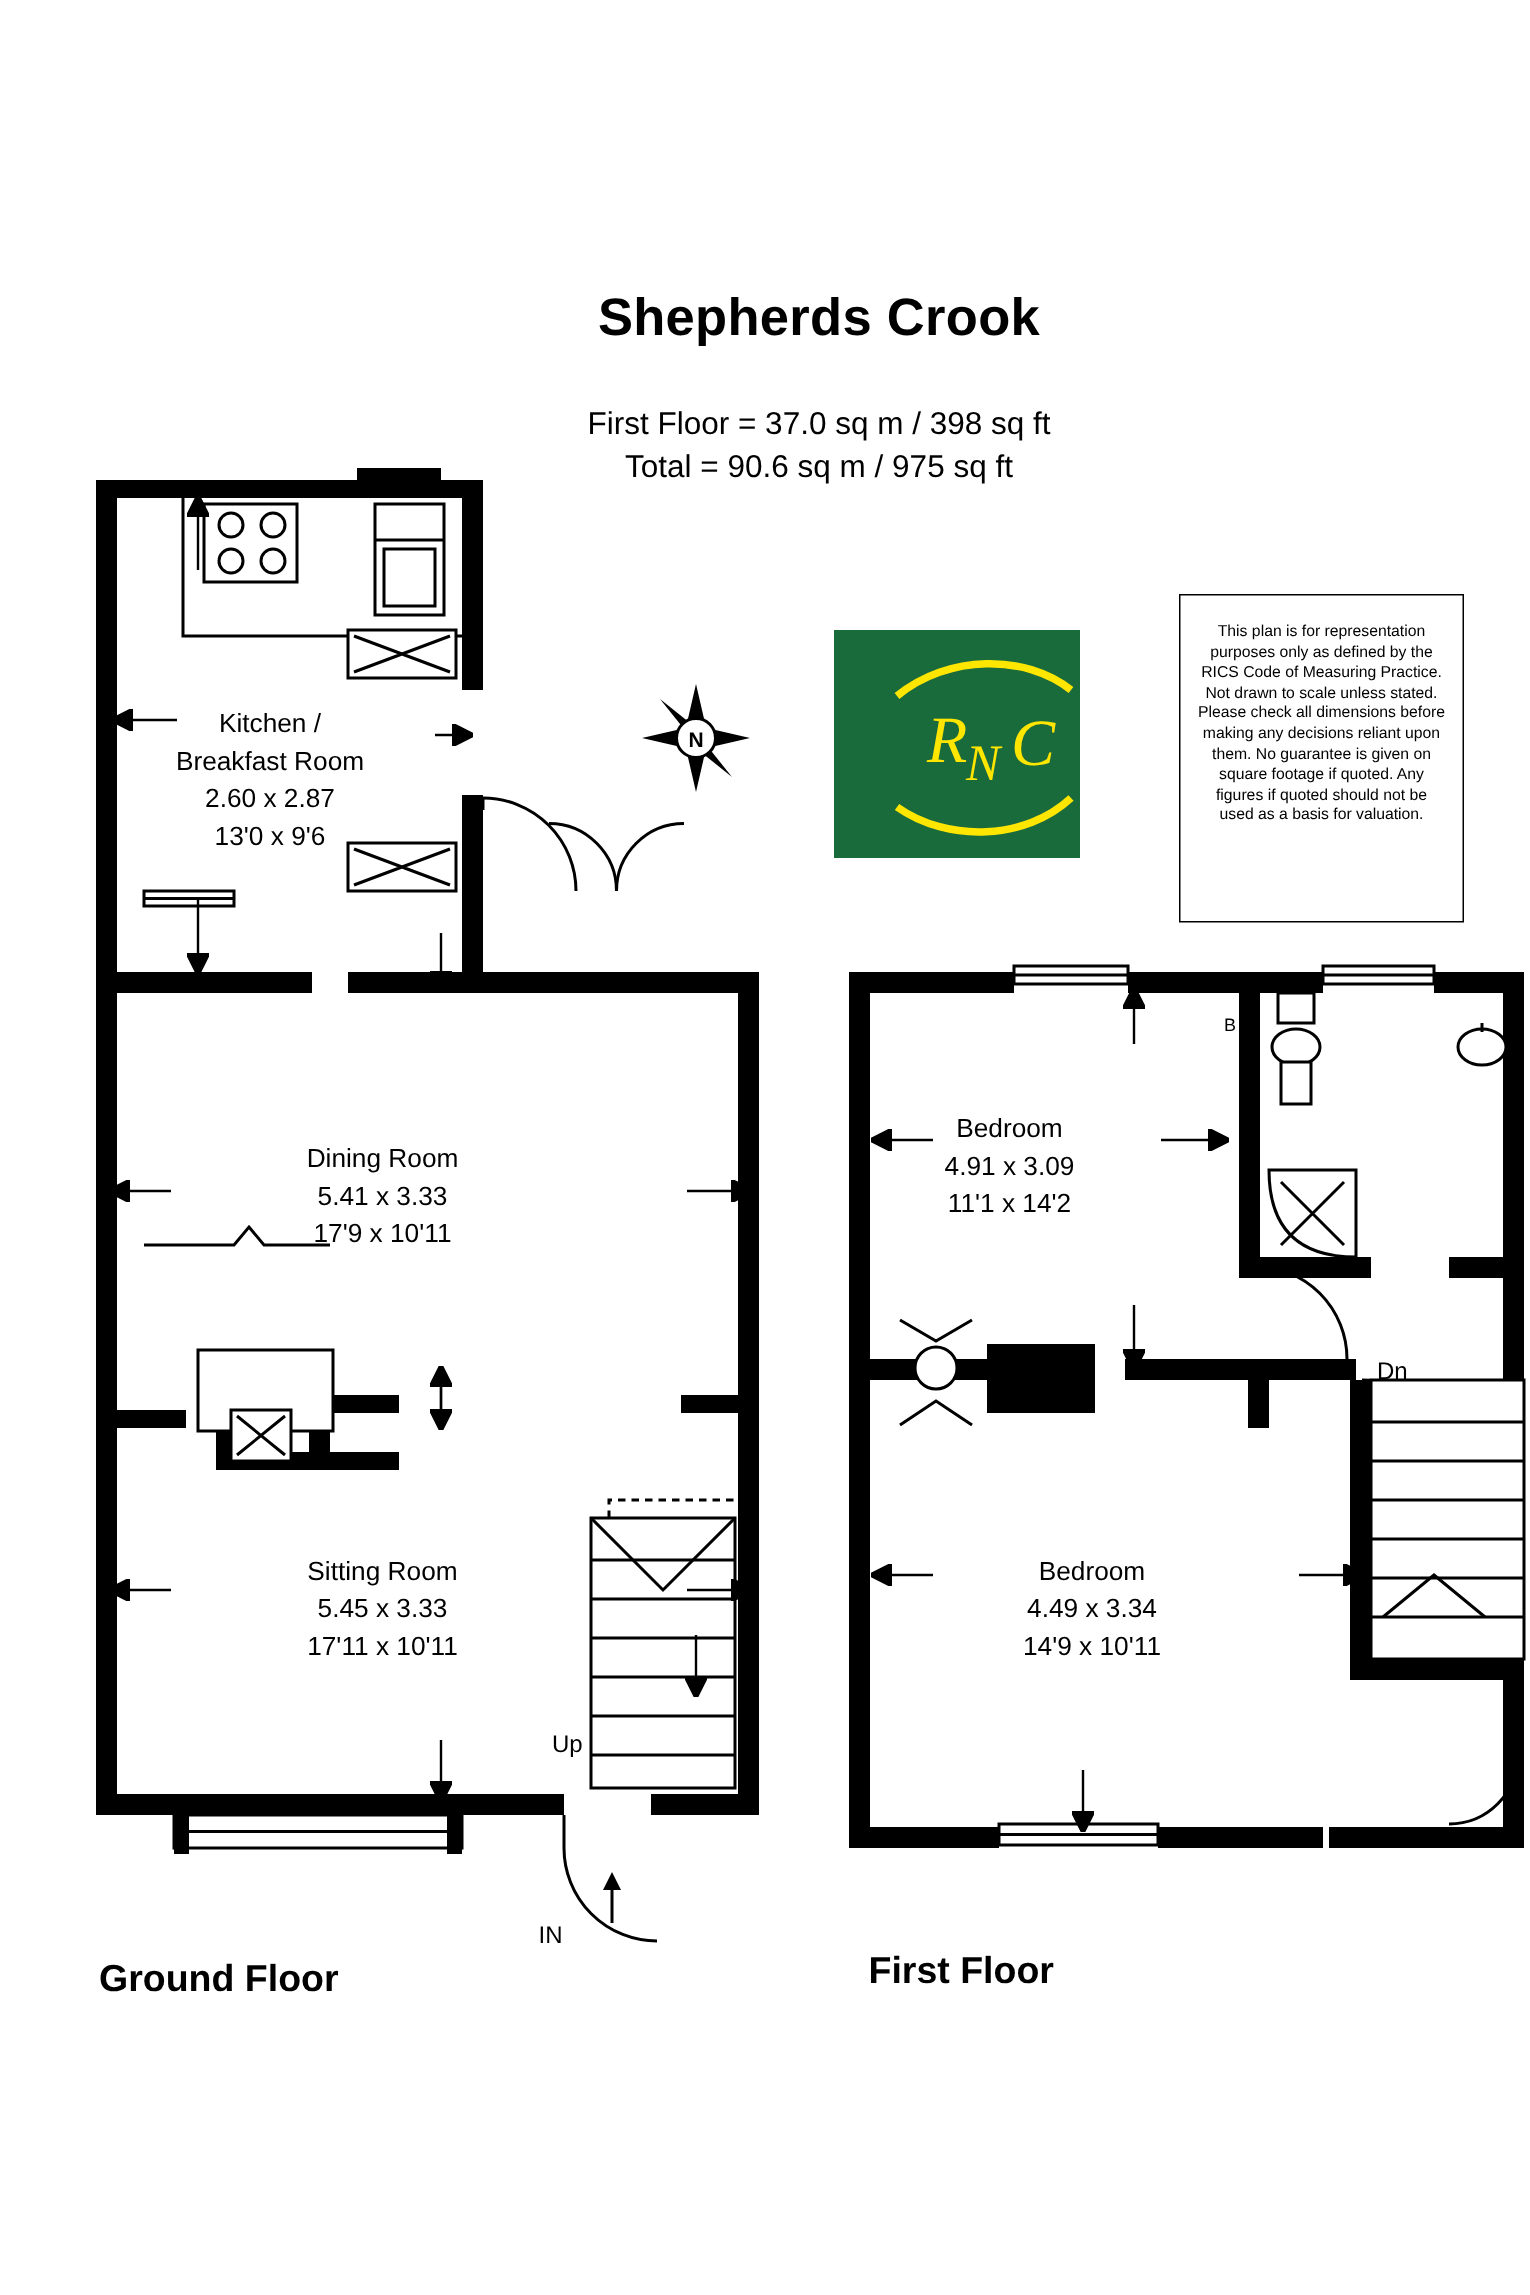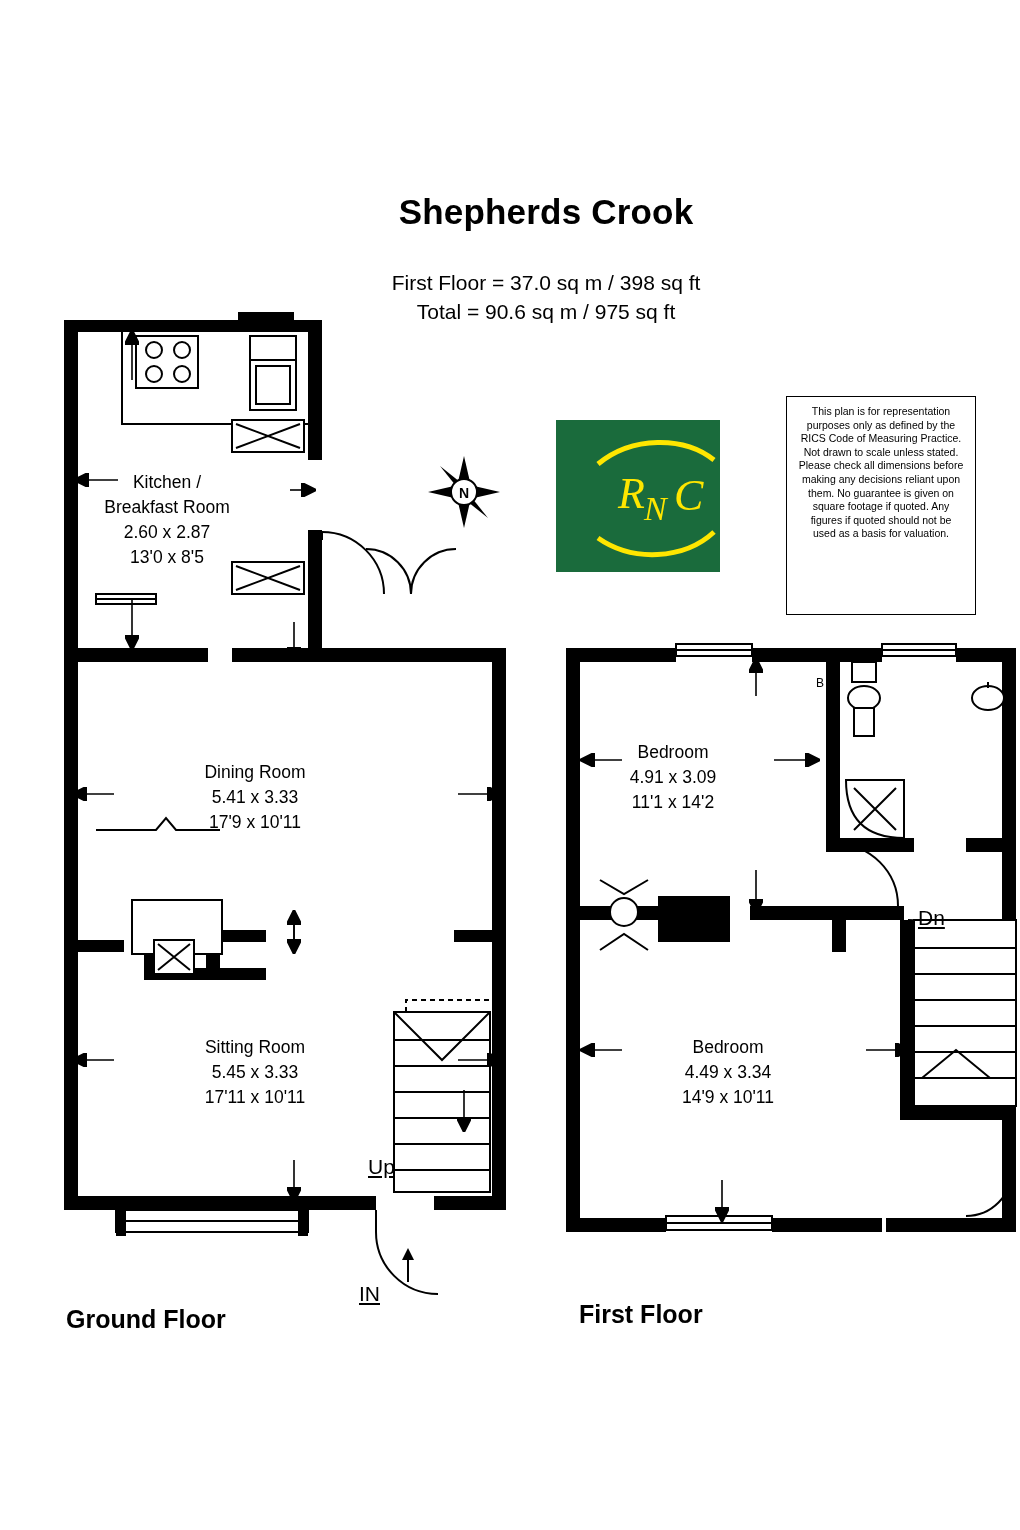--- a/index.html
+++ b/index.html
@@ -19,21 +19,21 @@
   }
   #areas{
     left:0;top:268px;width:1020px;text-align:center;
     font-size:21px;line-height:29px;
   }
   
   #disclaimer{
     left:786px;top:396px;width:190px;height:219px;
     border:1px solid #000;background:#fff;
     box-sizing:border-box;
-    padding:8px 11px 0 11px;
+    padding:18px 11px 0 11px;
     font-size:10.5px;line-height:13.6px;text-align:center;
   }
   
   #logo{
     left:556px;top:420px;width:128px;height:152px;
     background:#1a6b3c;
   }
   #logo svg{display:block;}
   
   #compass{left:390px;top:452px;width:76px;height:80px;}
@@ -42,21 +42,21 @@
   #caption-ground{left:30px;top:1305px;}
   #caption-first{left:543px;top:1300px;}
   
   .room{position:absolute;text-align:center;font-size:17.5px;line-height:25px;}
   .room .nm{display:block;}
   .room .d1{display:block;}
   .room .d2{display:block;}
   
   .mini{position:absolute;font-size:12px;}
   
-  .txt{position:absolute;font-size:21px;text-decoration:underline;}
+  .txt{position:absolute;font-size:16px;}
   svg{overflow:visible;}
 </style>
 </head>
 <body>
 
 <div class="abs" id="title">Shepherds Crook</div>
 
 <div class="abs" id="areas">
   <div>First Floor = 37.0 sq m / 398 sq ft</div>
   <div>Total = 90.6 sq m / 975 sq ft</div>
@@ -190,25 +190,25 @@
     <line x1="258" y1="612" x2="258" y2="652" marker-end="url(#ah)"></line>
     <line x1="258" y1="652" x2="258" y2="612" marker-end="url(#ah)"></line>
     <line x1="78" y1="760" x2="38" y2="760" marker-end="url(#ah)"></line>
     <line x1="422" y1="760" x2="464" y2="760" marker-end="url(#ah)"></line>
     <line x1="258" y1="860" x2="258" y2="900" marker-end="url(#ah)"></line>
     <line x1="428" y1="790" x2="428" y2="830" marker-end="url(#ah)"></line>
   </g>
 </svg>
 </div>
 
-<div class="room" style="left:62px;top:470px;width:210px;">
+<div class="room" style="left:75px;top:470px;width:210px;">
   <span class="nm">Kitchen /</span>
   <span class="nm">Breakfast Room</span>
   <span class="d1">2.60 x 2.87</span>
-  <span class="d2">13'0 x 8'5</span>
+  <span class="d2">13'0 x 9'6</span>
 </div>
 
 <div class="room" style="left:150px;top:760px;width:210px;">
   <span class="nm">Dining Room</span>
   <span class="d1">5.41 x 3.33</span>
   <span class="d2">17'9 x 10'11</span>
 </div>
 
 <div class="room" style="left:150px;top:1035px;width:210px;">
   <span class="nm">Sitting Room</span>

